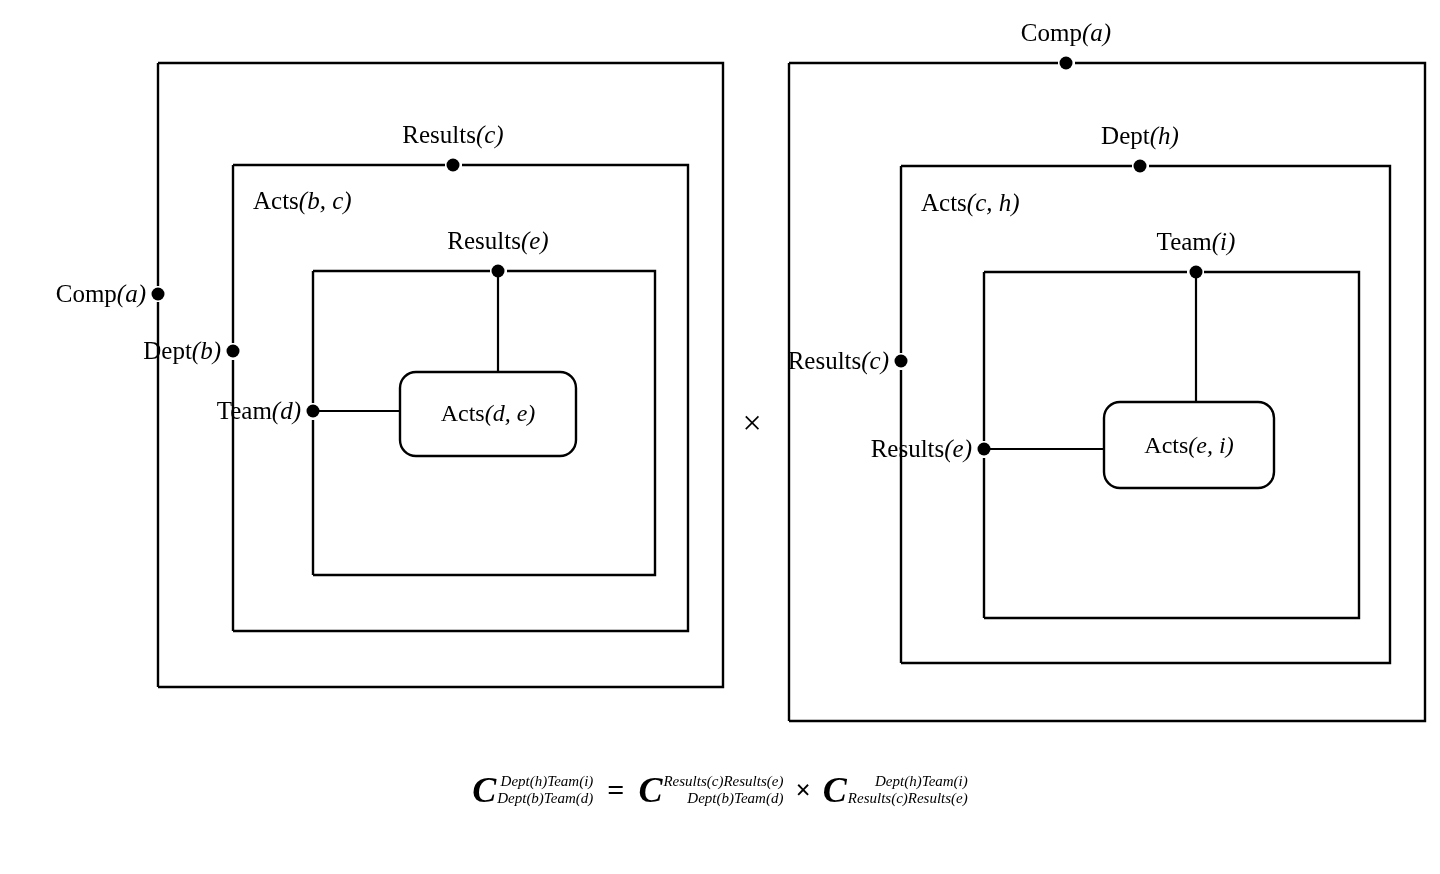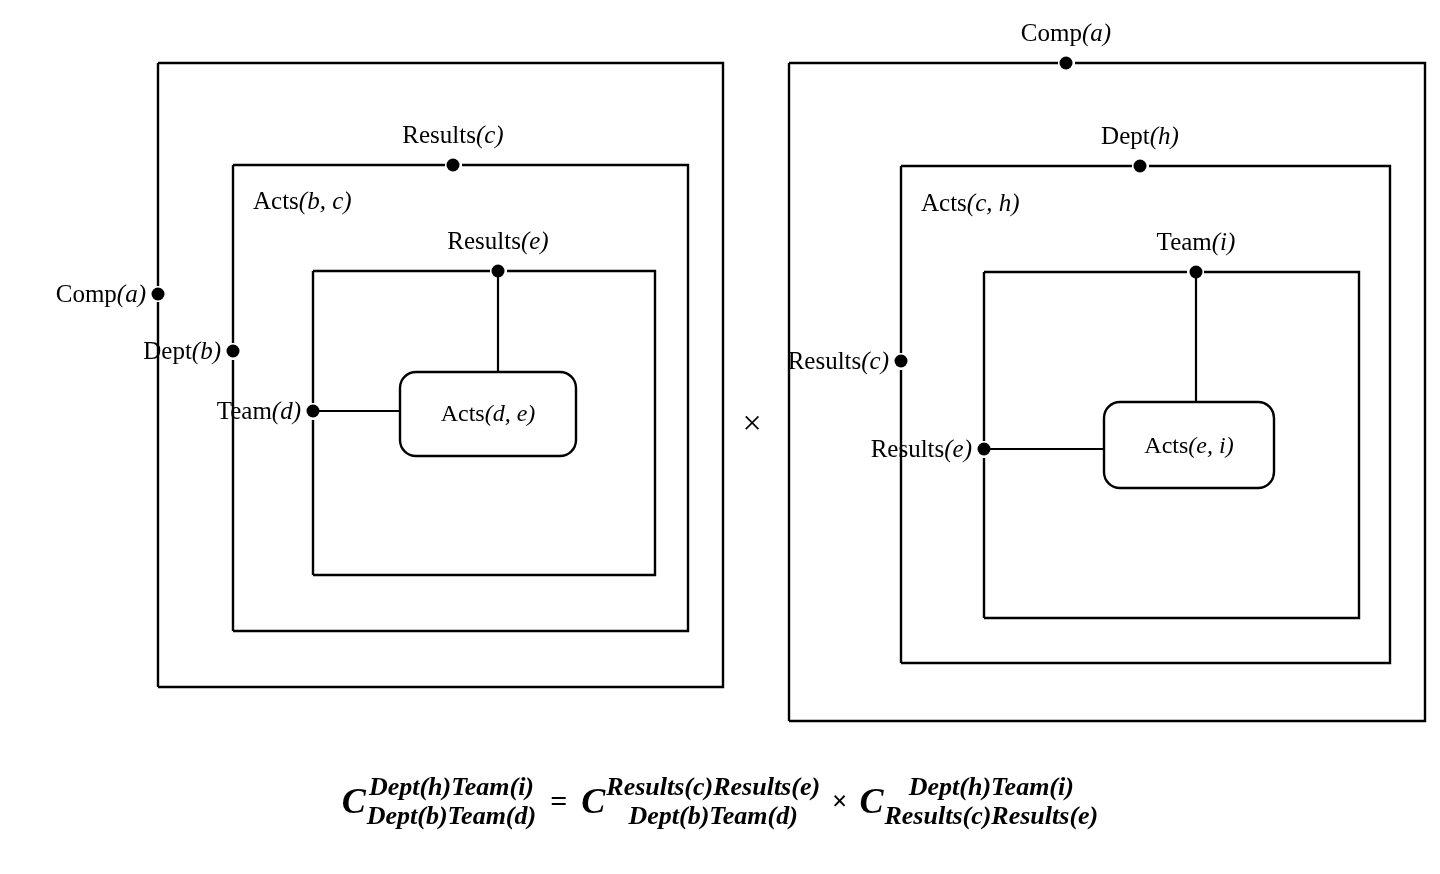--- a/index.html
+++ b/index.html
@@ -86,25 +86,25 @@
     font-size: 36px;
     font-style: italic;
     font-weight: bold;
     vertical-align: middle;
     display: inline-block;
     padding-right: 1px;
   }
   .eq-stack {
     display: inline-block;
     vertical-align: middle;
-    font-size: 26px;
-    font-style: italic;
-    font-weight: bold;
+    font-size: 15px;
+    font-style: italic;
+    font-weight: normal;
     line-height: 1.12;
-    text-align: center;
+    text-align: right;
   }
   .eq-op {
     display: inline-block;
     vertical-align: middle;
     font-size: 30px;
     font-style: normal;
     font-weight: bold;
     padding: 0 14px;
   }
   .eq-op-times {

